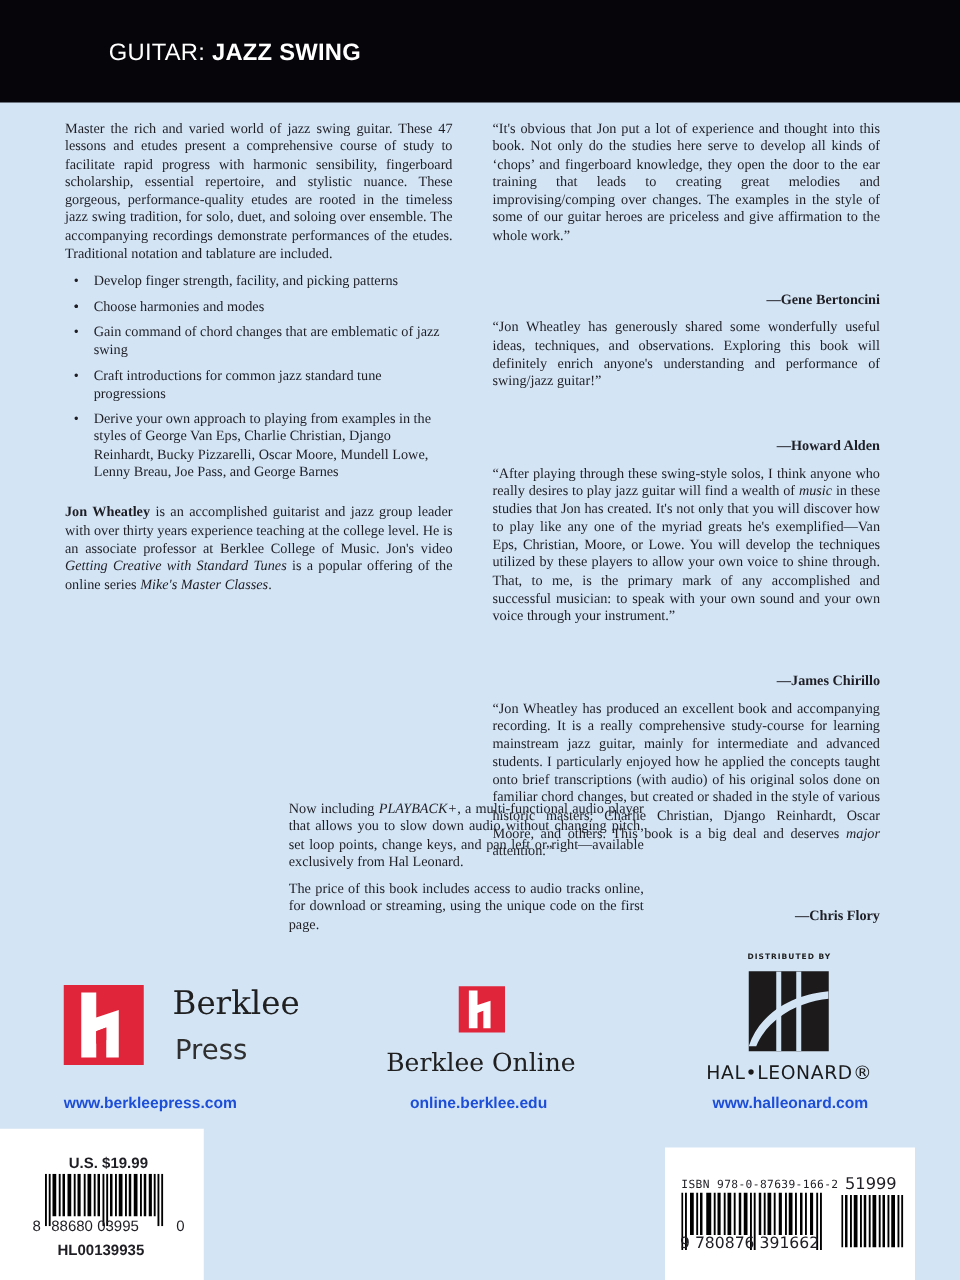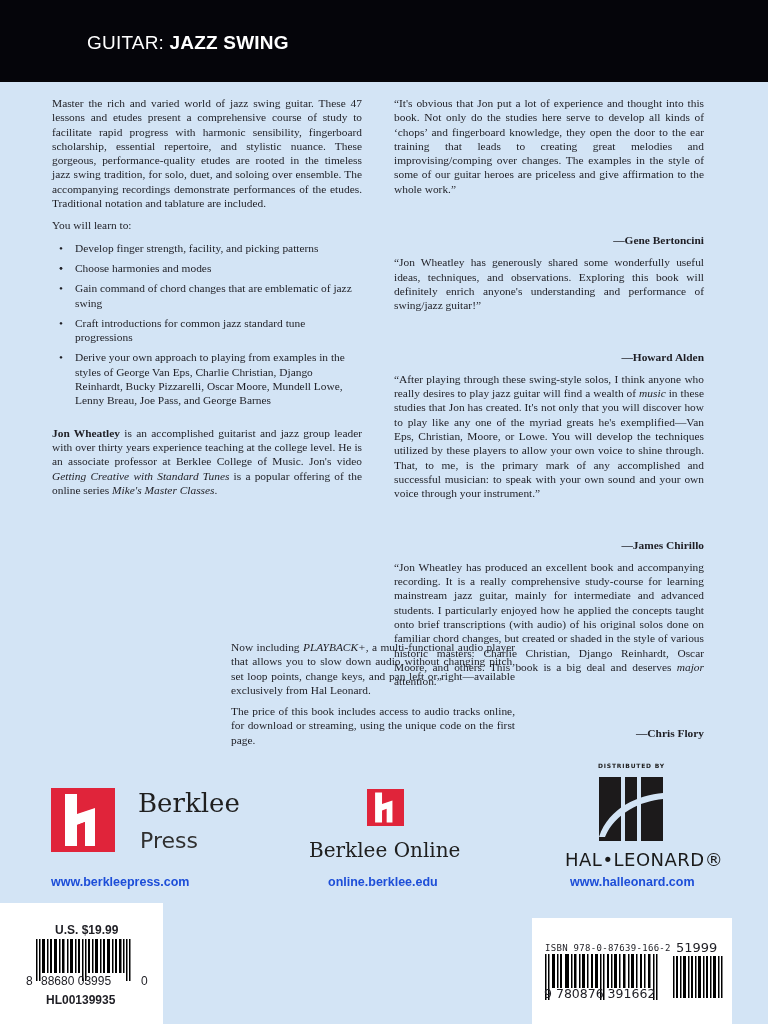--- a/index.html
+++ b/index.html
@@ -74,21 +74,21 @@
   }
   .dist-by {
     position: absolute; left: 598px; top: 762px;
     font-family: "DejaVu Sans", sans-serif; font-size: 6px; font-weight: bold; letter-spacing: 0.8px; color: #202020;
   }
   .hl-sq {
     position: absolute; left: 599px; top: 777px; width: 64px; height: 64px; background: #1c1a1b; overflow: hidden;
   }
   .hl-word {
     position: absolute; left: 565px; top: 849px;
-    font-family: "DejaVu Sans", sans-serif; font-size: 18px; color: #1a1a1a; letter-spacing: 0.5px; white-space: nowrap;
+    font-family: "DejaVu Sans", sans-serif; font-size: 15px; color: #1a1a1a; letter-spacing: 0.5px; white-space: nowrap;
   }
 
   
   .box-left {
     position: absolute; left: 0; top: 903px; width: 163px; height: 121px; background: #ffffff;
   }
   .box-right {
     position: absolute; left: 532px; top: 918px; width: 200px; height: 106px; background: #ffffff;
   }
   .price {
@@ -116,21 +116,20 @@
 
 <div class="header">
   <div class="header-title">
     <span class="light">GUITAR:</span>
     <span class="bold">JAZZ SWING</span>
   </div>
 </div>
 
 <div class="col-left">
   <p class="intro">Master the rich and varied world of jazz swing guitar. These 47 lessons and etudes present a comprehensive course of study to facilitate rapid progress with harmonic sensibility, fingerboard scholarship, essential repertoire, and stylistic nuance. These gorgeous, performance-quality etudes are rooted in the timeless jazz swing tradition, for solo, duet, and soloing over ensemble. The accompanying recordings demonstrate performances of the etudes. Traditional notation and tablature are included.</p>
-  <p class="learn-label">You will learn to:</p>
   <ul class="bullets">
     <li><span class="dot">•</span><span>Develop finger strength, facility, and picking patterns</span></li>
     <li><span class="dot">•</span></li>
     <li><span class="dot">•</span><span>Choose harmonies and modes</span></li>
     <li><span class="dot">•</span><span>Gain command of chord changes that are emblematic of jazz swing</span></li>
     <li><span class="dot">•</span><span>Craft introductions for common jazz standard tune progressions</span></li>
     <li><span class="dot">•</span><span>Derive your own approach to playing from examples in the styles of George Van Eps, Charlie Christian, Django Reinhardt, Bucky Pizzarelli, Oscar Moore, Mundell Lowe, Lenny Breau, Joe Pass, and George Barnes</span></li>
   </ul>
   <p class="bio"><b>Jon Wheatley</b><span> is an accomplished guitarist and jazz group leader with over thirty years experience teaching at the college level. He is an associate professor at Berklee College of Music. Jon's video </span><i>Getting Creative with Standard Tunes</i><span> is a popular offering of the online series </span><i>Mike's Master Classes</i><span>.</span></p>
 </div>

